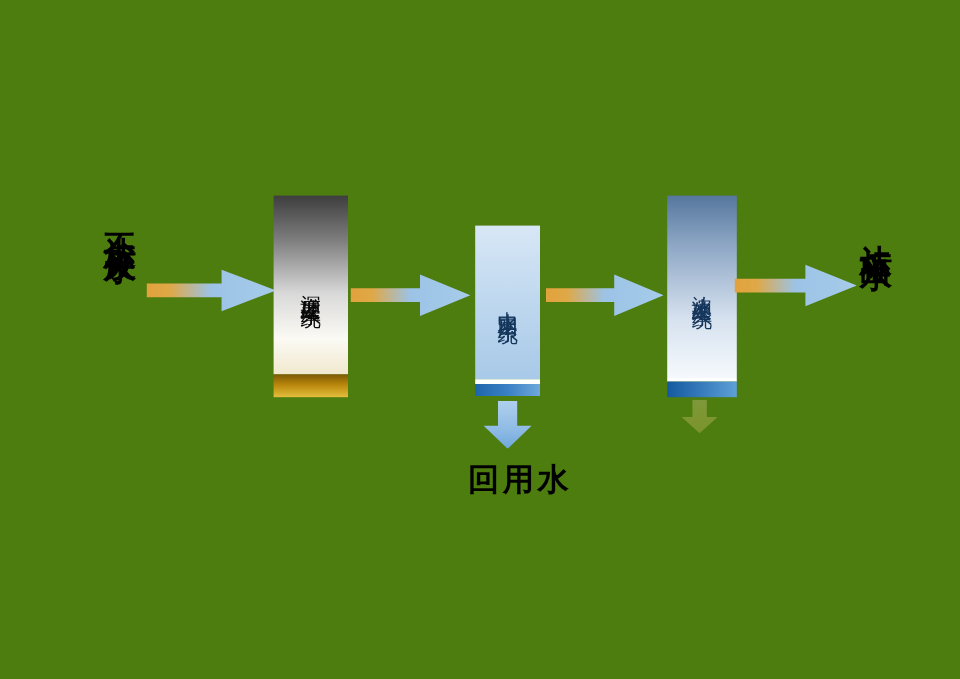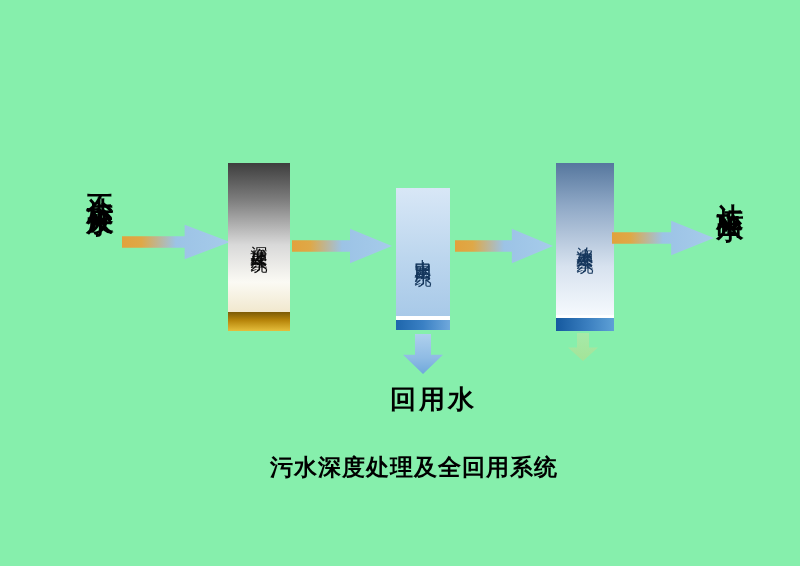--- a/index.html
+++ b/index.html
@@ -1,20 +1,20 @@
 <!DOCTYPE html>
 <html><head>
 <meta charset="utf-8">
 <style>
   html, body { margin: 0; padding: 0; background: #ffffff; }
   .canvas {
     position: relative;
     width: 800px;
     height: 566px;
-    background: #86efac;
+    background: #4d7c0f;
     font-family: "Liberation Sans", sans-serif;
     overflow: hidden;
   }
   .vtext {
     writing-mode: vertical-rl;
     text-orientation: upright;
   }
   
   .side-label {
     position: absolute;
@@ -154,15 +154,14 @@
 
   <div class="arrow arrow4"></div>
 
   <div class="side-label vtext output-label">达标出水</div>
 
   <div class="down-arrow reuse-arrow"></div>
   <div class="down-arrow faint-arrow"></div>
 
   <div class="reuse-label">回用水</div>
 
-  <div class="caption">污水深度处理及全回用系统</div>
 
 </div>
 
 </body></html>

